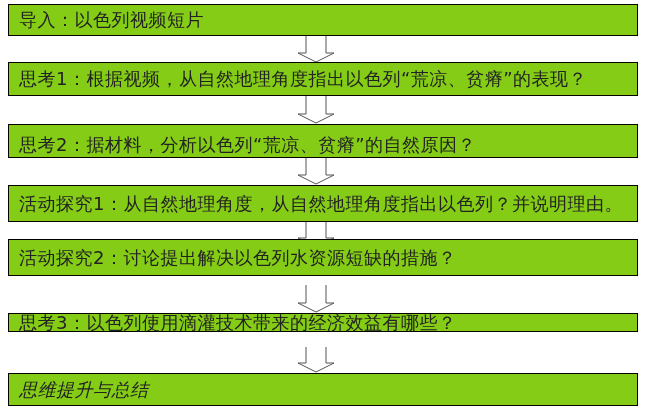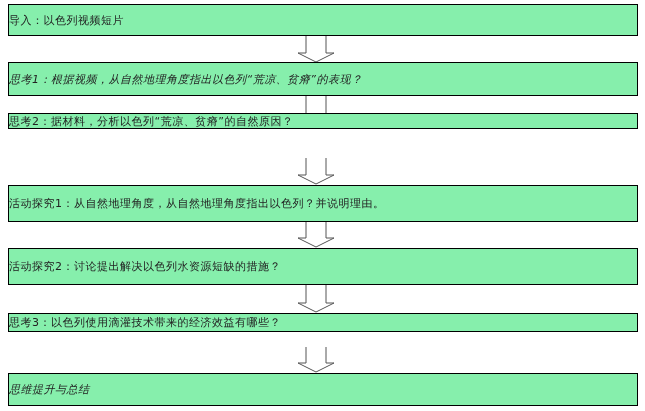--- a/index.html
+++ b/index.html
@@ -1,67 +1,67 @@
 <!DOCTYPE html>
 <html><head>
   <meta charset="utf-8">
   <style>
     html, body { margin: 0; padding: 0; background: #ffffff; }
     body { width: 645px; height: 411px; position: relative; overflow: hidden;
            font-family: "DejaVu Sans", "Liberation Sans", sans-serif; color: #222; }
     .step-box {
       position: absolute; left: 8px; width: 630px;
-      border: 1px solid #000; box-sizing: border-box; background: #86efac;
-      display: flex; align-items: center; 
-      font-size: 11px; letter-spacing: 0.5px; white-space: nowrap;
+      border: 1px solid #000; box-sizing: border-box; background: #84cc16;
+      display: flex; align-items: center; padding-left: 10px;
+      font-size: 18px; letter-spacing: 0.5px; white-space: nowrap;
     }
     .arrow { position: absolute; left: 296px; width: 40px; }
     .arrow svg { display: block; }
   </style>
 </head>
 <body>
 
 <div>
   <div class="step-box" style="top:4px;height:32px;">
     <span>导入：以色列视频短片</span>
   </div>
   <div class="arrow" style="top:36px;height:27px;">
     <svg width="40" height="27" viewBox="0 0 40 27">
         <path d="M10 0 V17 H2 L20 26 L38 17 H30 V0" fill="#fff" stroke="#555" stroke-width="1"></path>
       </svg>
   </div>
 
-  <div class="step-box" style="top:62px;height:34px;font-style:italic;">
+  <div class="step-box" style="top:62px;height:34px;">
     <span>思考1：根据视频，从自然地理角度指出以色列“荒凉、贫瘠”的表现？</span>
   </div>
   <div class="arrow" style="top:96px;height:28px;">
     <svg width="40" height="28" viewBox="0 0 40 28">
         <path d="M10 0 V18 H2 L20 27 L38 18 H30 V0" fill="#fff" stroke="#555" stroke-width="1"></path>
       </svg>
   </div>
 
-  <div class="step-box" style="top:113px;height:16px;">
+  <div class="step-box" style="top:124px;height:34px;align-items:flex-end;">
     <span>思考2：据材料，分析以色列“荒凉、贫瘠”的自然原因？</span>
   </div>
   <div class="arrow" style="top:158px;height:27px;">
     <svg width="40" height="27" viewBox="0 0 40 27">
         <path d="M10 0 V17 H2 L20 26 L38 17 H30 V0" fill="#fff" stroke="#555" stroke-width="1"></path>
       </svg>
   </div>
 
   <div class="step-box" style="top:185px;height:37px;">
     <span>活动探究1：从自然地理角度，从自然地理角度指出以色列？并说明理由。</span>
   </div>
   <div class="arrow" style="top:222px;height:26px;">
     <svg width="40" height="26" viewBox="0 0 40 26">
         <path d="M10 0 V16 H2 L20 25 L38 16 H30 V0" fill="#fff" stroke="#555" stroke-width="1"></path>
       </svg>
   </div>
 
-  <div class="step-box" style="top:248px;height:37px;text-align:right;">
+  <div class="step-box" style="top:239px;height:37px;text-align:right;">
     <span>活动探究2：讨论提出解决以色列水资源短缺的措施？</span>
   </div>
   <div class="arrow" style="top:285px;height:28px;">
     <svg width="40" height="28" viewBox="0 0 40 28">
         <path d="M10 0 V18 H2 L20 27 L38 18 H30 V0" fill="#fff" stroke="#555" stroke-width="1"></path>
       </svg>
   </div>
 
   <div class="step-box" style="top:313px;height:19px;">
     <span>思考3：以色列使用滴灌技术带来的经济效益有哪些？</span>

